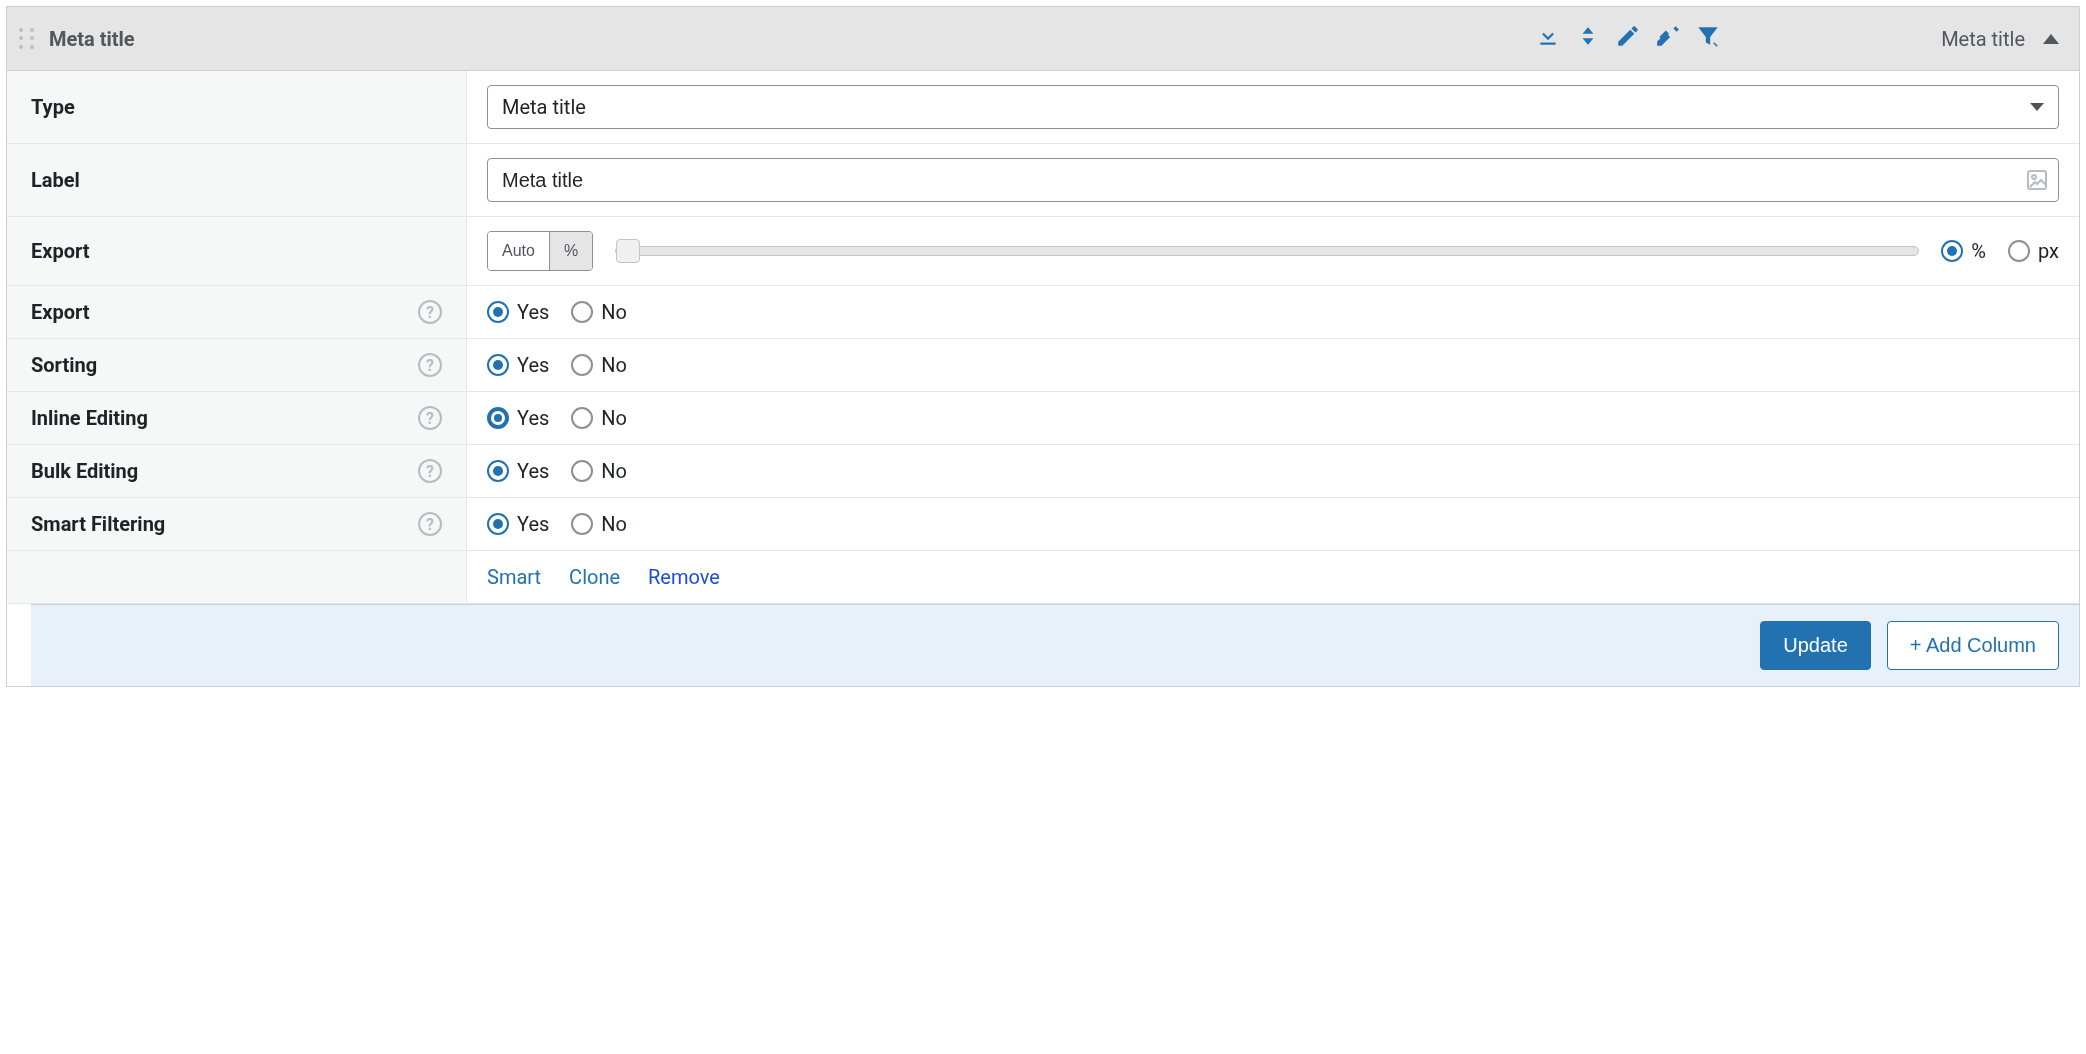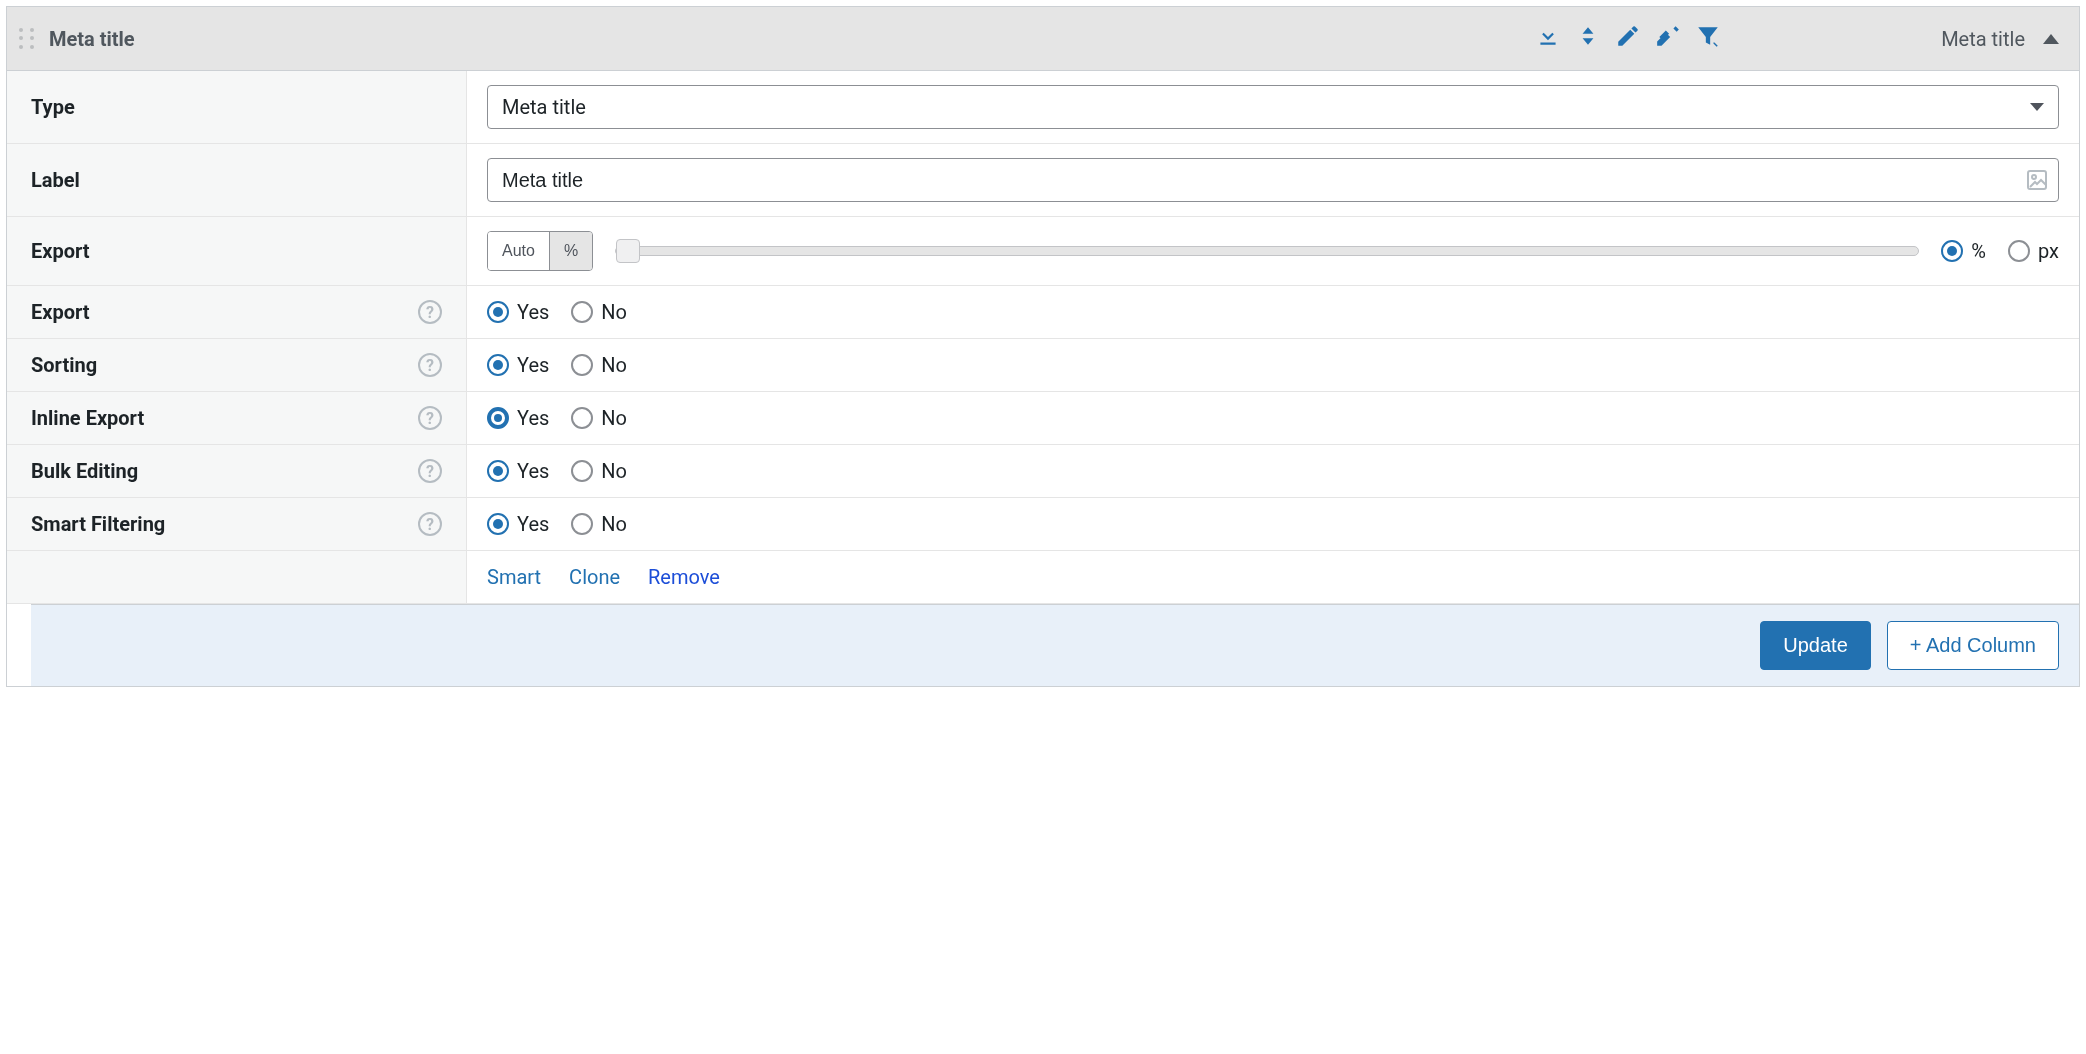--- a/index.html
+++ b/index.html
@@ -323,21 +323,21 @@
         </label>
       <label class="radio">
           <span class="dot"></span>
           <span>No</span>
         </label>
     </div>
   </div>
 
   <div class="row">
     <div class="row-label">
-      <span>Inline Export</span>
+      <span>Inline Editing</span>
       <span class="help-icon">?</span>
     </div>
     <div class="row-content">
       <label class="radio checked strong">
           <span class="dot"></span>
           <span>Yes</span>
         </label>
       <label class="radio">
           <span class="dot"></span>
           <span>No</span>

